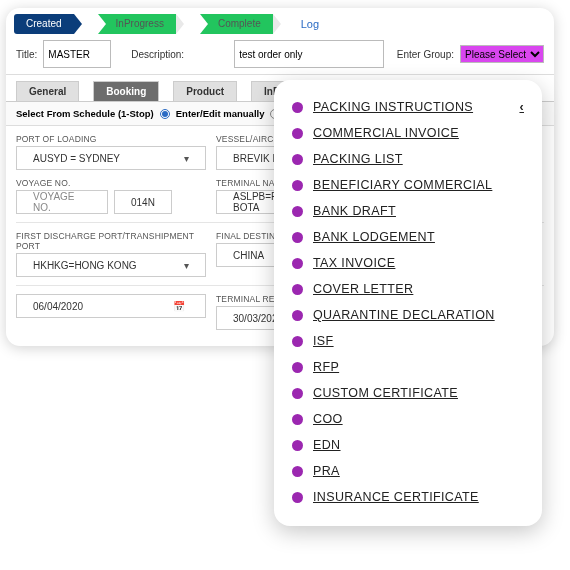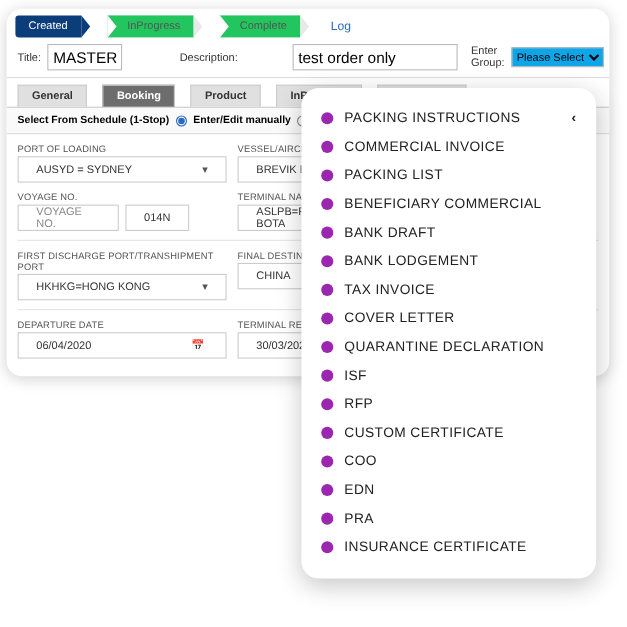--- a/index.html
+++ b/index.html
@@ -42,25 +42,25 @@
   }
   .arrow.active { background: #0b3d7a; color: #fff; }
   .arrow.active::after { border-left-color: #0b3d7a; }
   .arrow.first::before { display:none; }
   .arrow.first { padding-left: 12px; border-top-left-radius:3px; border-bottom-left-radius:3px;}
   .log-link { font-size: 11px; color: #2a6bc4; margin-left: 4px; cursor: pointer; }
 
   
   .meta-row { display: flex; align-items: center; gap: 6px; padding: 2px 10px 6px 10px; font-size: 10px; border-bottom: 1px solid #ddd;}
   .meta-row label { color: #333; }
-  .meta-row input.sm { height: 14px; font-size: 14px; padding: 11px 4px; border: 1px solid #bbb; }
+  .meta-row input.sm { height: 28px; font-size: 10px; padding: 1px 4px; border: 1px solid #bbb; }
   .title-in { width: 68px; }
   .desc-in { width: 150px; margin-left: 44px; }
   .spacer { flex: 1; }
-  .select-sm { height: 18px; font-size: 10px; border: 1px solid #bbb; background:#0ea5e9; }
+  .select-sm { height: 18px; font-size: 10px; border: 1px solid #bbb; background:#d946ef; }
 
   
   .tabs { display: flex; gap: 14px; padding: 6px 10px 0 10px; font-weight: bold; }
   .tab {
     font-size: 10px; padding: 4px 12px; background: #e0e0e0; color: #333;
     border: 1px solid #ccc; border-bottom: none; cursor: pointer;
   }
   .tab.active { background: #6d6d6d; color: #fff; }
 
   
@@ -105,20 +105,21 @@
     width: 268px;
     background: #fff;
     border-radius: 16px;
     box-shadow: 0 6px 22px rgba(0,0,0,0.22);
     padding: 14px 16px 16px 16px;
   }
   .panel-item {
     display: flex; align-items: center; gap: 10px;
     padding: 6px 2px; font-size: 12.5px; letter-spacing: .03em; color:#222;
     cursor: pointer;
+    text-decoration: underline;
   }
   .dot { width: 11px; height: 11px; border-radius: 50%; background: #9b27b0; flex:0 0 auto; }
   .panel-item.first { justify-content: space-between; }
   .panel-item.first .left { display:flex; align-items:center; gap:10px; }
   .chev { font-weight: bold; color:#222; }
 </style>
 </head>
 <body>
 
 <div class="card">
@@ -126,21 +127,21 @@
   <div class="status-row">
     <div class="arrow active first">Created</div>
     <div class="arrow">InProgress</div>
     <div class="arrow">Complete</div>
     <span class="log-link">Log</span>
   </div>
 
   <div class="meta-row">
     <label>Title:</label>
     <input class="sm title-in" value="MASTER" style="">
-    <label style="margin-left:46px">Description:</label>
+    <label style="margin-left:14px">Description:</label>
     <input class="sm desc-in" value="test order only" style="">
     <span class="spacer"></span>
     <label>Enter Group:</label>
     <select class="select-sm">
       <option>Please Select</option>
     </select>
   </div>
 
   <div class="tabs">
     <div class="tab">General</div>
@@ -210,21 +211,20 @@
       <div class="fg-label">FINAL DESTINATION</div>
       <div class="ctl">
           <span>CHINA</span>
         </div>
     </div>
     <div></div>
 
     <div class="hr"></div>
 
     <div>
-      <div class="fg-label">DEPARTURE DATE</div>
       <div class="ctl cal-ctl">
         <span>06/04/2020</span>
         <span class="cal">📅</span>
       </div>
     </div>
     <div>
       <div class="fg-label">TERMINAL RECEIVING DATE</div>
       <div class="ctl">
           <span>30/03/2020 06:00</span>
         </div>

